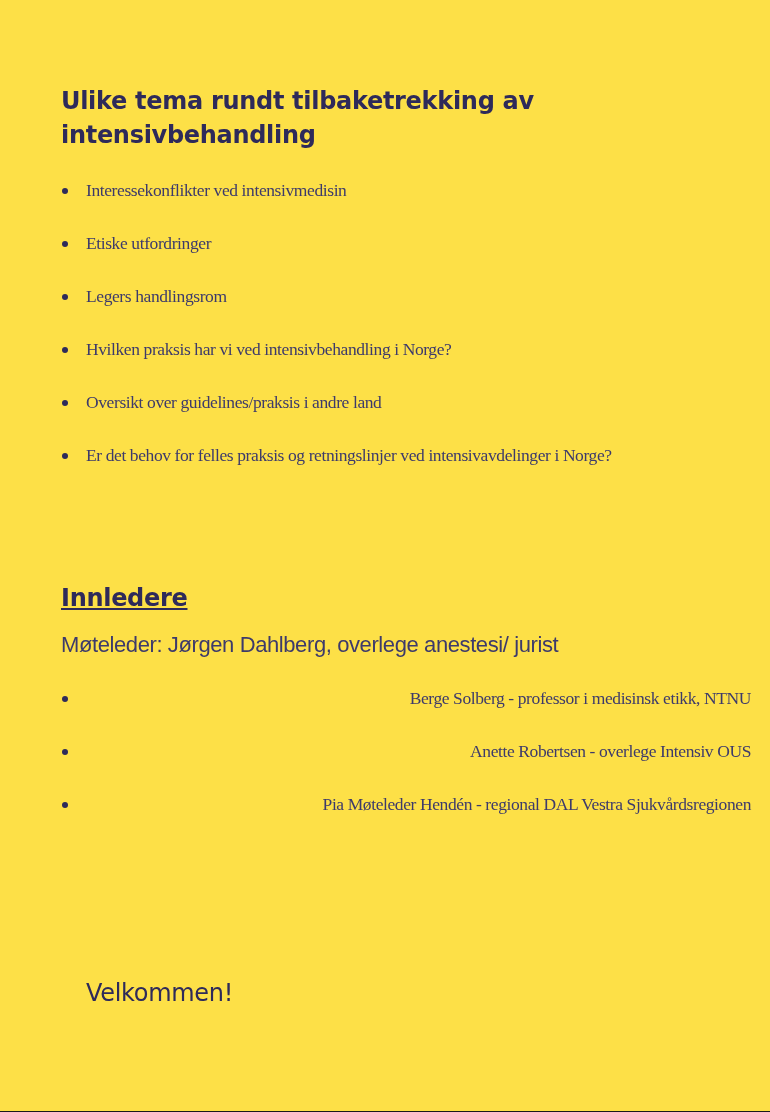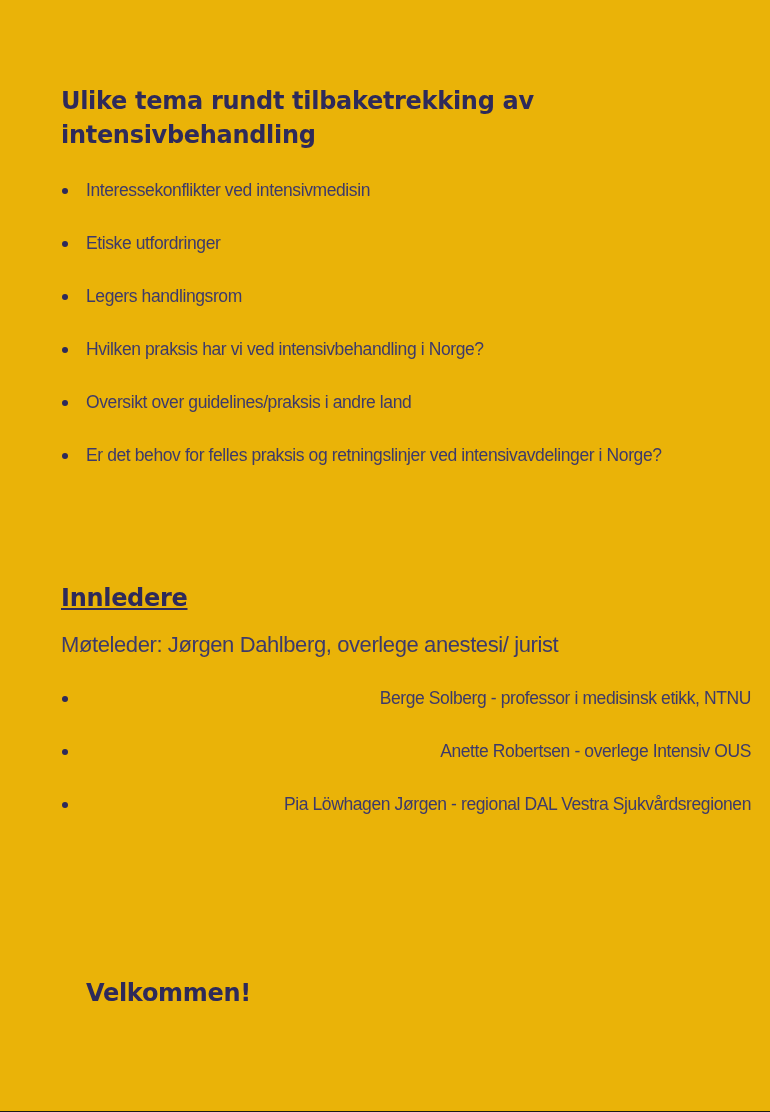--- a/index.html
+++ b/index.html
@@ -11,21 +11,21 @@
     }
     body {
       position: relative;
       font-family: "DejaVu Sans", "Liberation Sans", sans-serif;
       color: #3d3a6b;
     }
     .page {
       position: absolute;
       left: 0; top: 0;
       width: 770px; height: 1111px;
-      background: #eab308;
+      background: #fde047;
     }
     .bottom-rule {
       position: absolute;
       left: 0; bottom: 0;
       width: 770px; height: 1px;
       background: #1a1a1a;
     }
     .section-title {
       position: absolute;
       left: 61px;
@@ -51,21 +51,21 @@
       left: 61px;
       list-style: none;
     }
     .bullet-item {
       position: relative;
       padding-left: 25px;
       font-size: 17.5px;
       line-height: 24px;
       color: #3d3a6b;
       letter-spacing: -0.4px;
-      font-family: Liberation Sans, sans-serif;
+      font-family: Liberation Serif, serif;
     }
     .bullet-dot {
       position: absolute;
       left: 1px;
       top: 10px;
       width: 6px;
       height: 6px;
       border-radius: 50%;
       background: #2e2a5a;
     }
@@ -83,21 +83,21 @@
       color: #3d3a6b;
       letter-spacing: -0.4px;
       font-family: "Liberation Sans", "DejaVu Sans", sans-serif;
     }
     .welcome {
       position: absolute;
       left: 86px;
       top: 976px;
       font-size: 24px;
       line-height: 34px;
-      font-weight: bold;
+      font-weight: normal;
       color: #2e2a5a;
       letter-spacing: -0.3px;
     }
   </style>
 </head>
 <body>
 
 <div class="page">
 
   <h2 class="section-title title-1">Ulike tema rundt tilbaketrekking av intensivbehandling</h2>
@@ -137,20 +137,20 @@
     <li class="bullet-item">
       <span class="bullet-dot"></span>
       <span>Berge Solberg - professor i medisinsk etikk, NTNU</span>
     </li>
     <li class="bullet-item">
       <span class="bullet-dot"></span>
       <span>Anette Robertsen - overlege Intensiv OUS</span>
     </li>
     <li class="bullet-item">
       <span class="bullet-dot"></span>
-      <span>Pia Löwhagen Jørgen - regional DAL Vestra Sjukvårdsregionen</span>
+      <span>Pia Møteleder Hendén - regional DAL Vestra Sjukvårdsregionen</span>
     </li>
   </ul>
 
   <h2 class="welcome">Velkommen!</h2>
 
 </div>
 <div class="bottom-rule"></div>
 
 </body></html>

